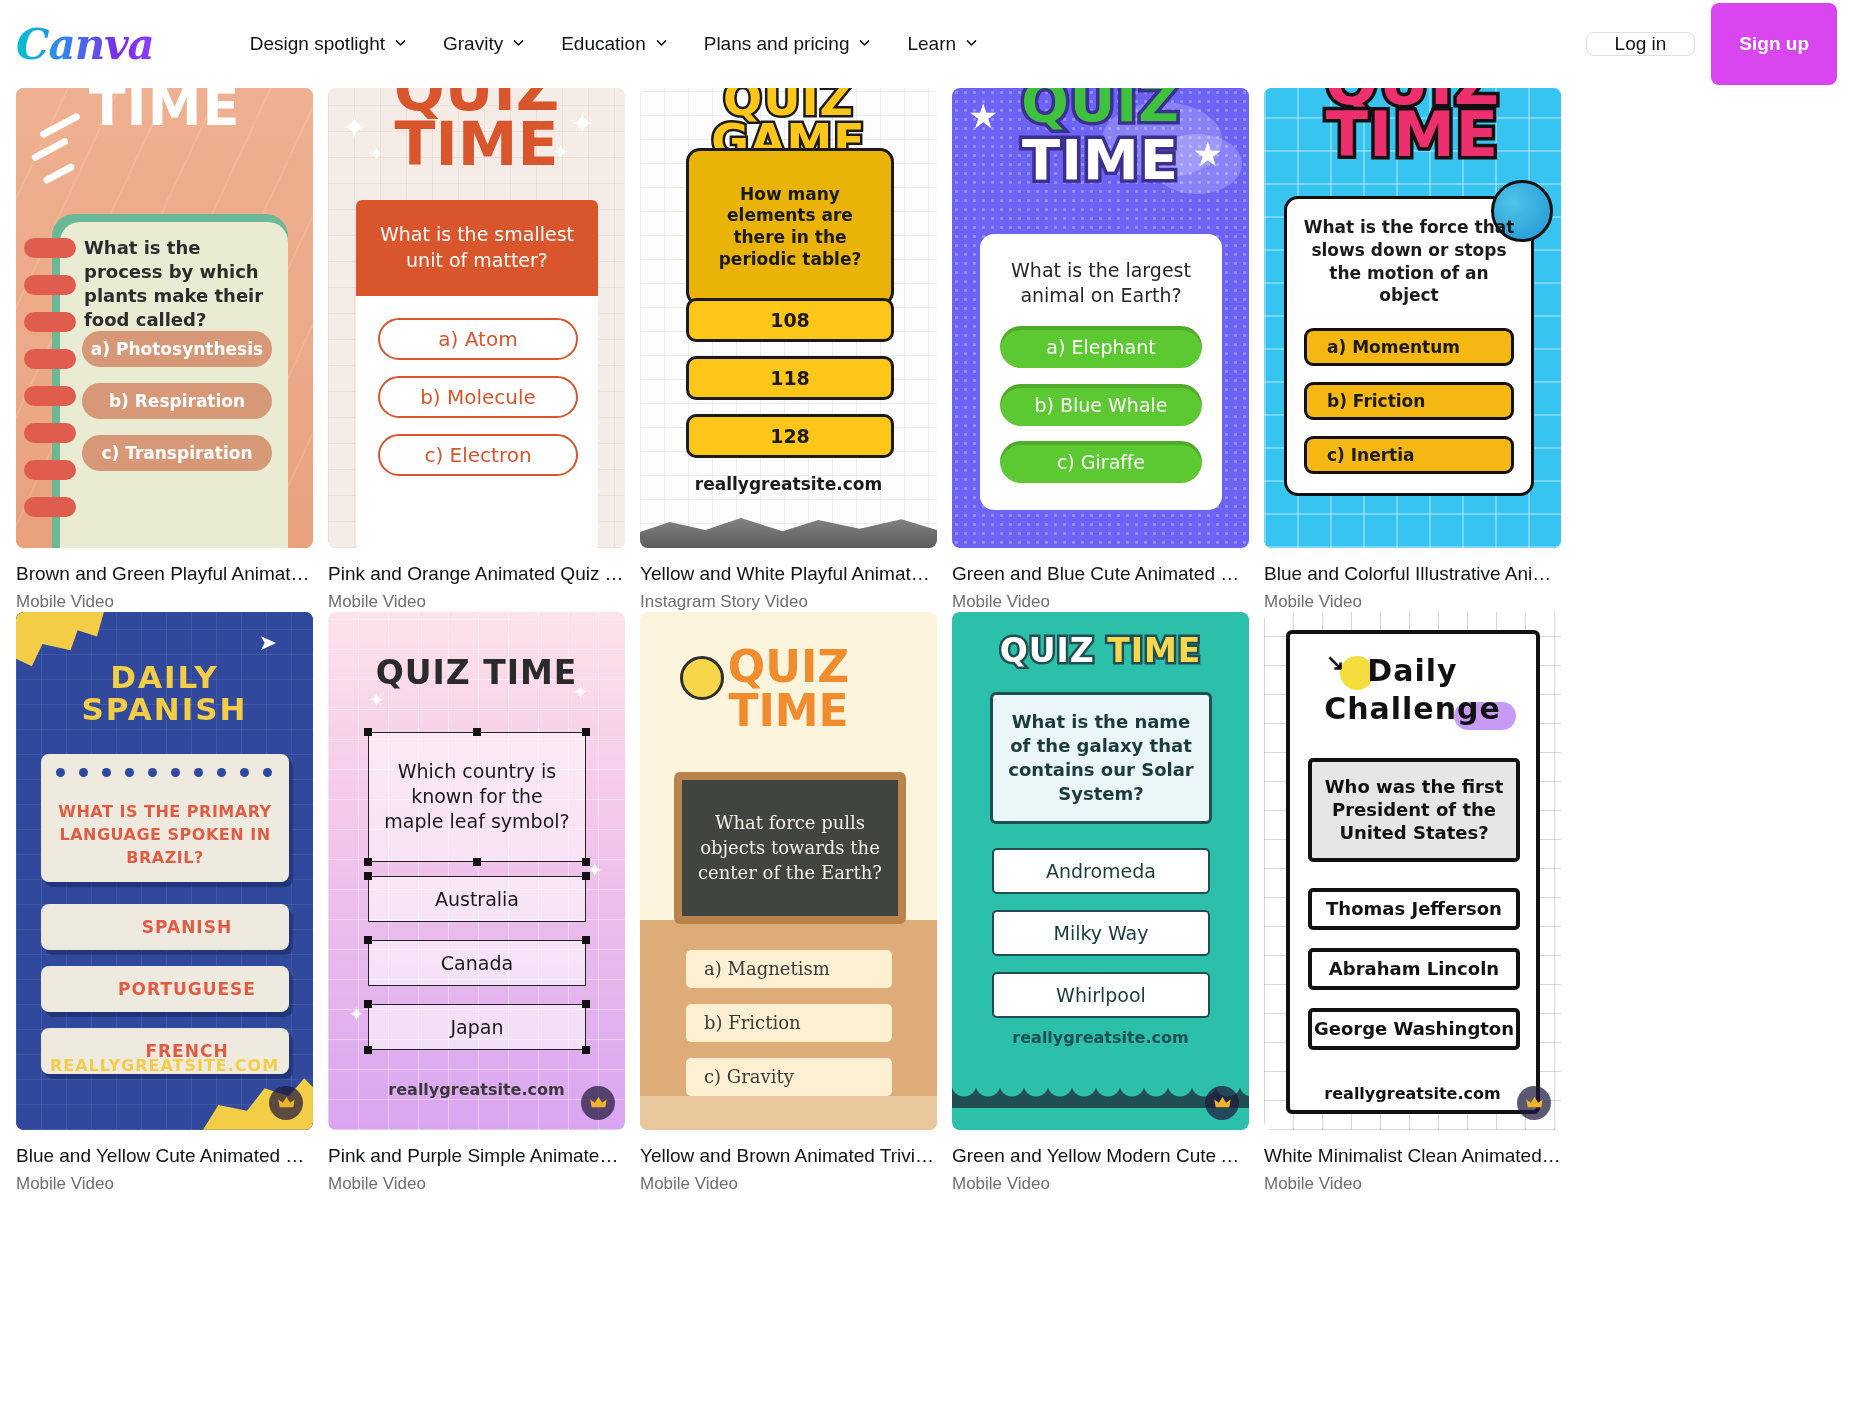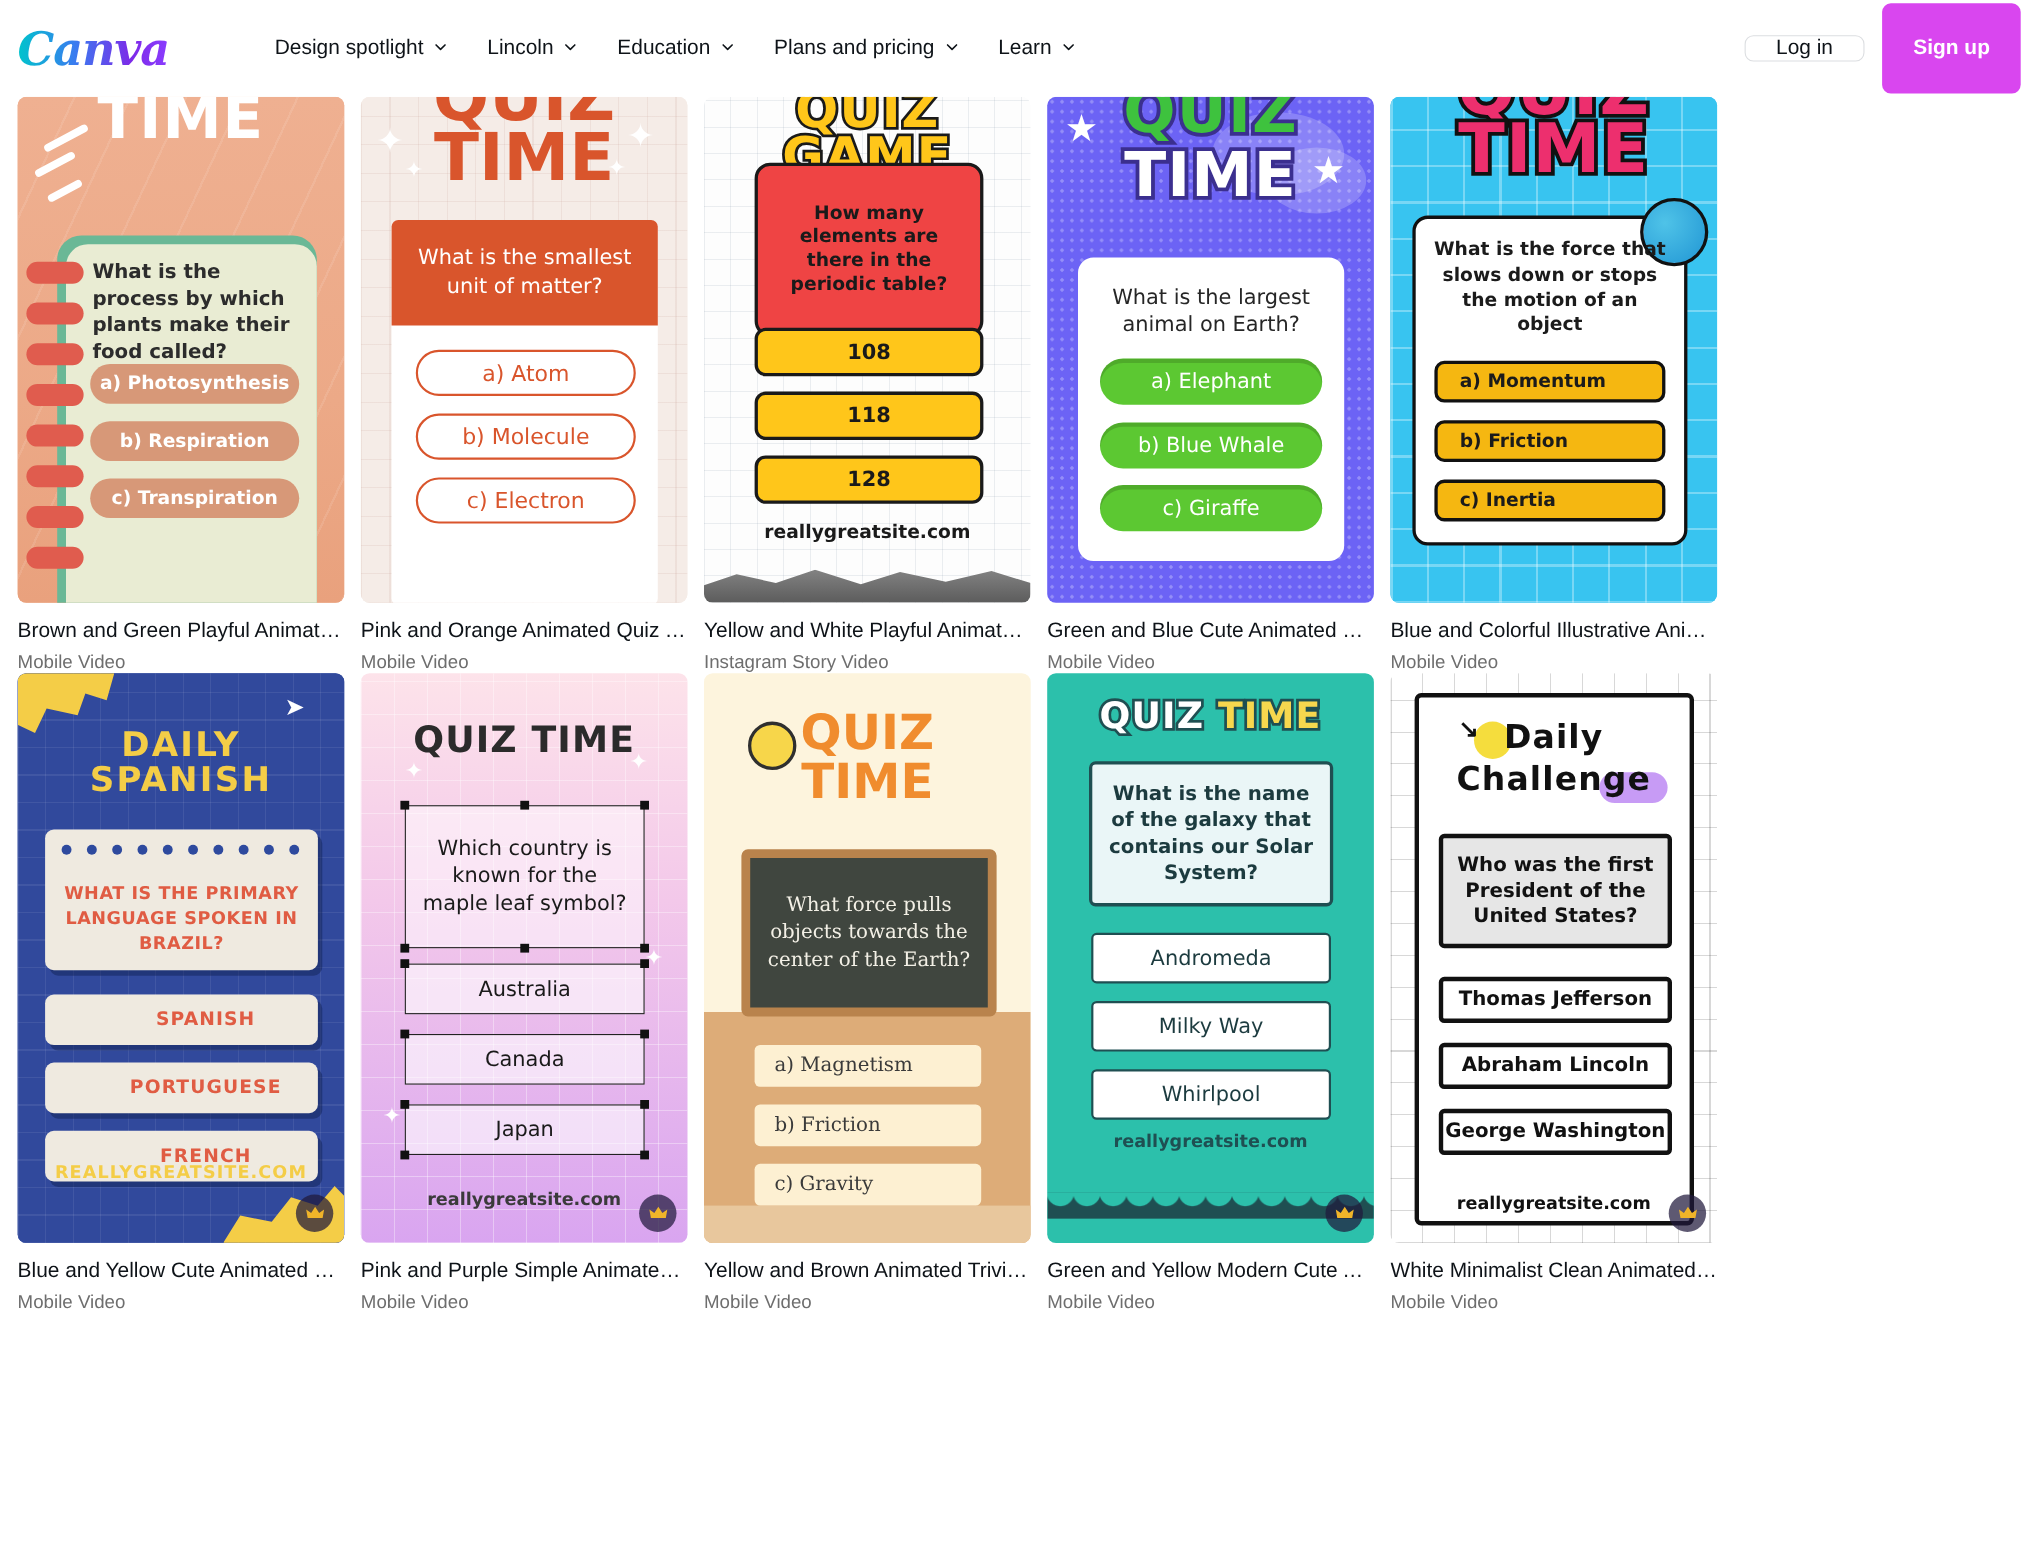--- a/index.html
+++ b/index.html
@@ -195,21 +195,21 @@
       repeating-linear-gradient(90deg, rgba(120,140,160,0.14) 0 1px, transparent 1px 24px),
       #fdfdfd;
   }
   .c3 .ttl {
     top: -10px; color: #ffc61a; font-size: 46px;
     -webkit-text-stroke: 5px #1a1a1a;
     paint-order: stroke fill;
   }
   .c3 .qbox2 {
     position: absolute; left: 46px; top: 60px; width: 208px; height: 158px;
-    background: #ef4444; border: 3px solid #1a1a1a; border-radius: 14px;
+    background: #eab308; border: 3px solid #1a1a1a; border-radius: 14px;
     display: flex; align-items: center; justify-content: center; text-align: center;
     font-family: "DejaVu Sans", sans-serif; font-weight: 800; font-size: 17px;
     color: #1a1a1a; line-height: 1.28; padding: 0 12px;
   }
   .c3 .o {
     position: absolute; left: 46px; width: 208px; height: 44px;
     background: #ffc61a; border: 3px solid #1a1a1a; border-radius: 10px;
     font-family: "DejaVu Sans", sans-serif; font-weight: 800; font-size: 19px; color: #1a1a1a;
   }
   .c3 .site {
@@ -458,21 +458,21 @@
   <nav class="nav">
     <div class="nav-item">
       <span>Design spotlight</span>
       <span class="chev">
           <svg viewBox="0 0 16 16" width="13" height="13">
             <path d="M3 6l5 5 5-5" stroke="#0e1318" stroke-width="1.8" fill="none" stroke-linecap="round" stroke-linejoin="round"></path>
           </svg>
         </span>
     </div>
     <div class="nav-item">
-      <span>Lincoln</span>
+      <span>Gravity</span>
       <span class="chev">
           <svg viewBox="0 0 16 16" width="13" height="13">
             <path d="M3 6l5 5 5-5" stroke="#0e1318" stroke-width="1.8" fill="none" stroke-linecap="round" stroke-linejoin="round"></path>
           </svg>
         </span>
     </div>
     <div class="nav-item">
       <span>Education</span>
       <span class="chev">
           <svg viewBox="0 0 16 16" width="13" height="13">

